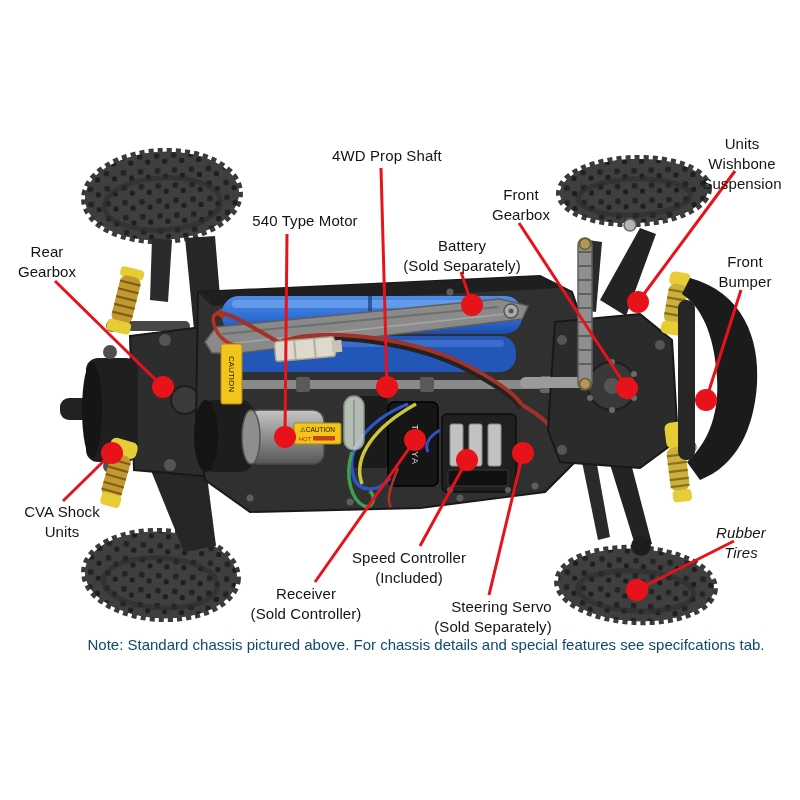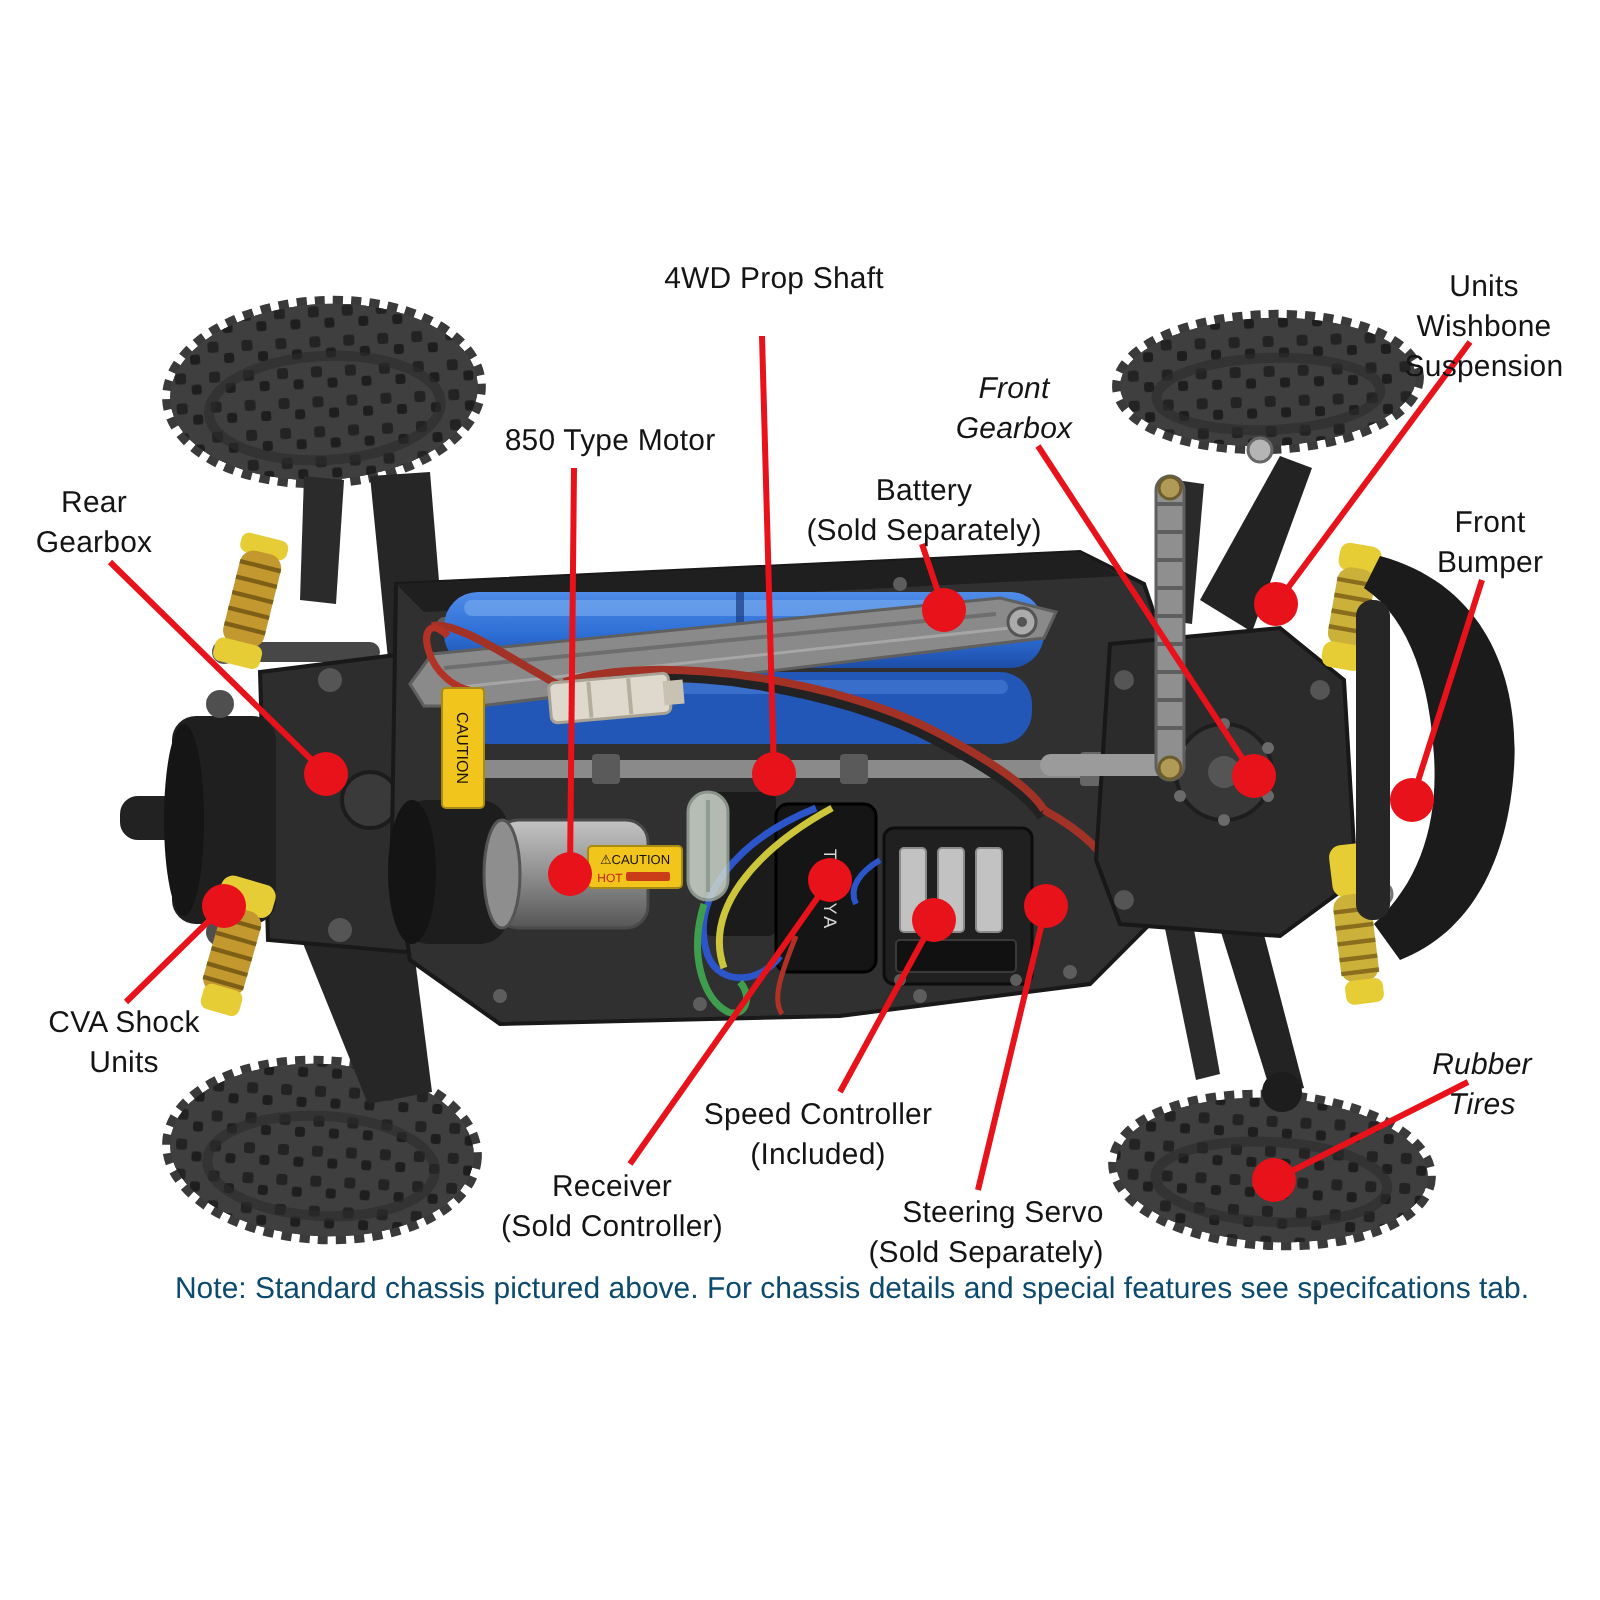--- a/index.html
+++ b/index.html
@@ -287,23 +287,23 @@
     </g>
     <g>
       <line x1="489" y1="595" x2="523" y2="453"></line>
           <circle cx="523" cy="453" r="11" stroke="none"></circle>
     </g>
   </g>
 </svg>
 
 <div class="callout" style="left:47px;top:242px;">Rear
 Gearbox</div>
-<div class="callout" style="left:387px;top:130px;">4WD Prop Shaft</div>
-<div class="callout" style="left:305px;top:211px;">850 Type Motor</div>
-<div class="callout" style="left:507px;top:185px;font-style:italic;">Front
+<div class="callout" style="left:387px;top:146px;">4WD Prop Shaft</div>
+<div class="callout" style="left:305px;top:211px;">540 Type Motor</div>
+<div class="callout" style="left:521px;top:185px;">Front
 Gearbox</div>
 <div class="callout" style="left:462px;top:236px;">Battery
 (Sold Separately)</div>
 <div class="callout" style="left:742px;top:134px;">Units Wishbone
 Suspension</div>
 <div class="callout" style="left:745px;top:252px;">Front Bumper</div>
 <div class="callout" style="left:62px;top:502px;">CVA Shock
 Units</div>
 <div class="callout" style="left:741px;top:523px;font-style:italic;">Rubber Tires</div>
 <div class="callout" style="left:306px;top:584px;">Receiver

